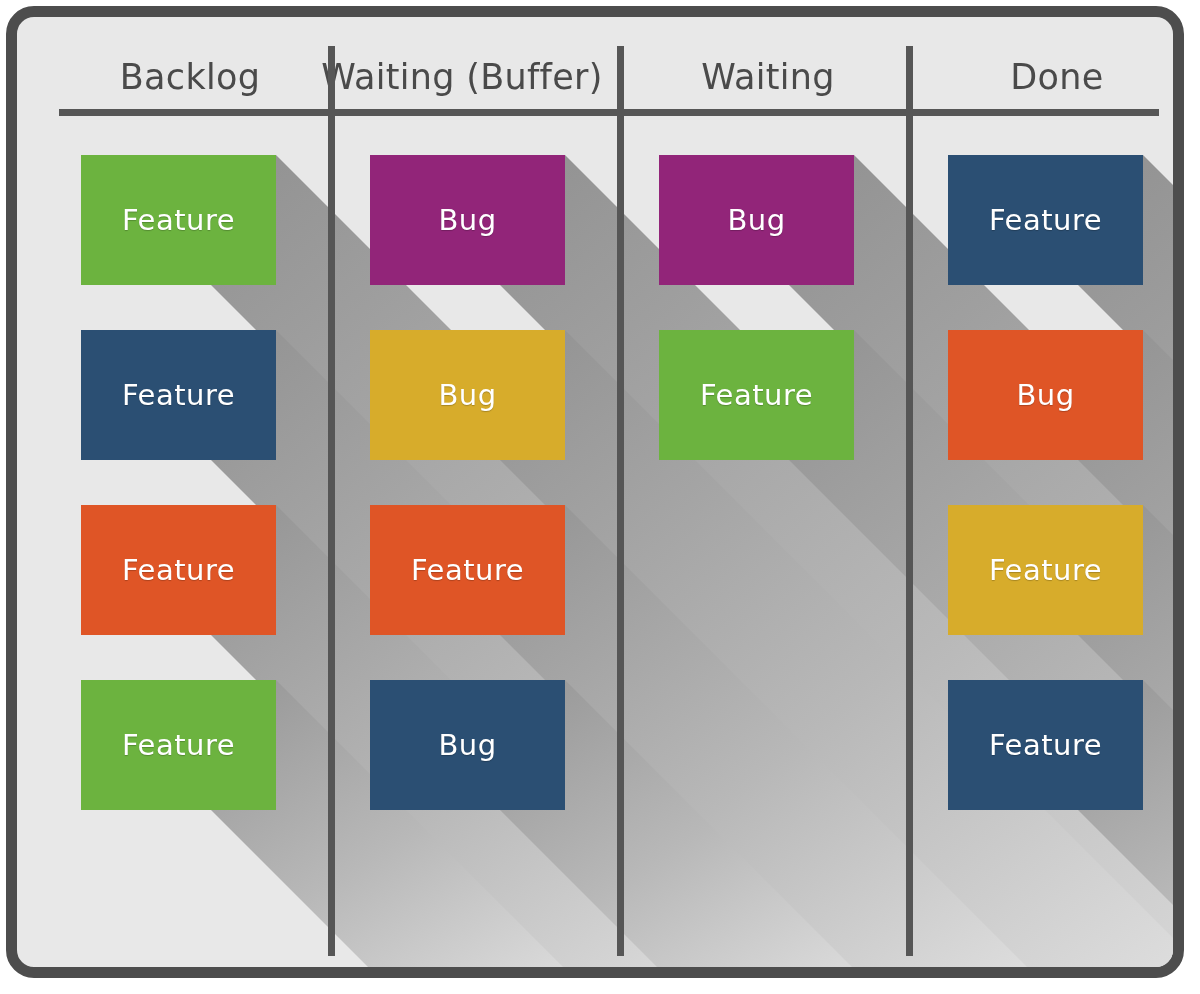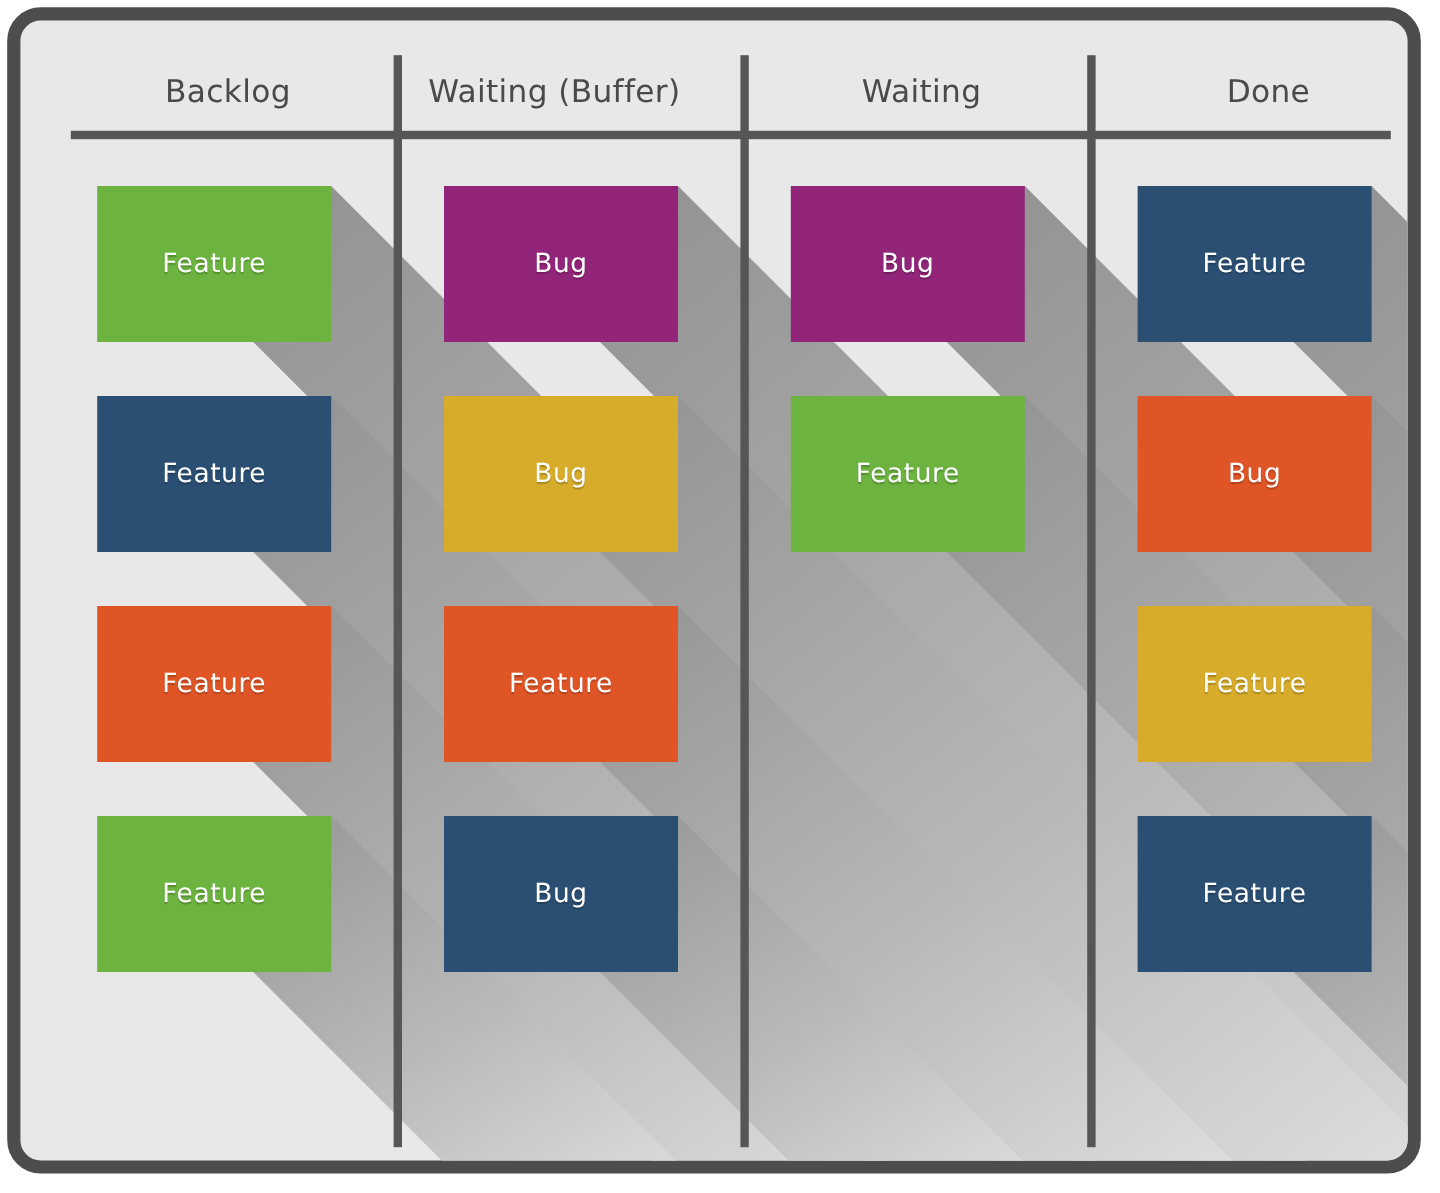--- a/index.html
+++ b/index.html
@@ -37,21 +37,21 @@
   }
 
   
   .col-header {
     position: absolute;
     top: 34px;
     height: 52px;
     line-height: 52px;
     text-align: center;
     font-family: "DejaVu Sans", sans-serif;
-    font-size: 26px;
+    font-size: 35px;
     font-weight: 400;
     color: #4a4a4a;
     letter-spacing: 0.3px;
     white-space: nowrap;
   }
 
   #header-rule {
     position: absolute;
     left: 42px;
     top: 92px;
@@ -87,21 +87,21 @@
   .card {
     position: absolute;
     left: 0; top: 0;
     width: 195px;
     height: 130px;
     display: flex;
     align-items: center;
     justify-content: center;
     color: #ffffff;
     font-family: "DejaVu Sans", sans-serif;
-    font-size: 22px;
+    font-size: 29px;
     font-weight: 400;
     letter-spacing: 0.5px;
     z-index: 20;
     text-shadow: 0 1px 1px rgba(0,0,0,0.22);
   }
 
   
   .longshadow {
     position: absolute;
     left: 195px;

